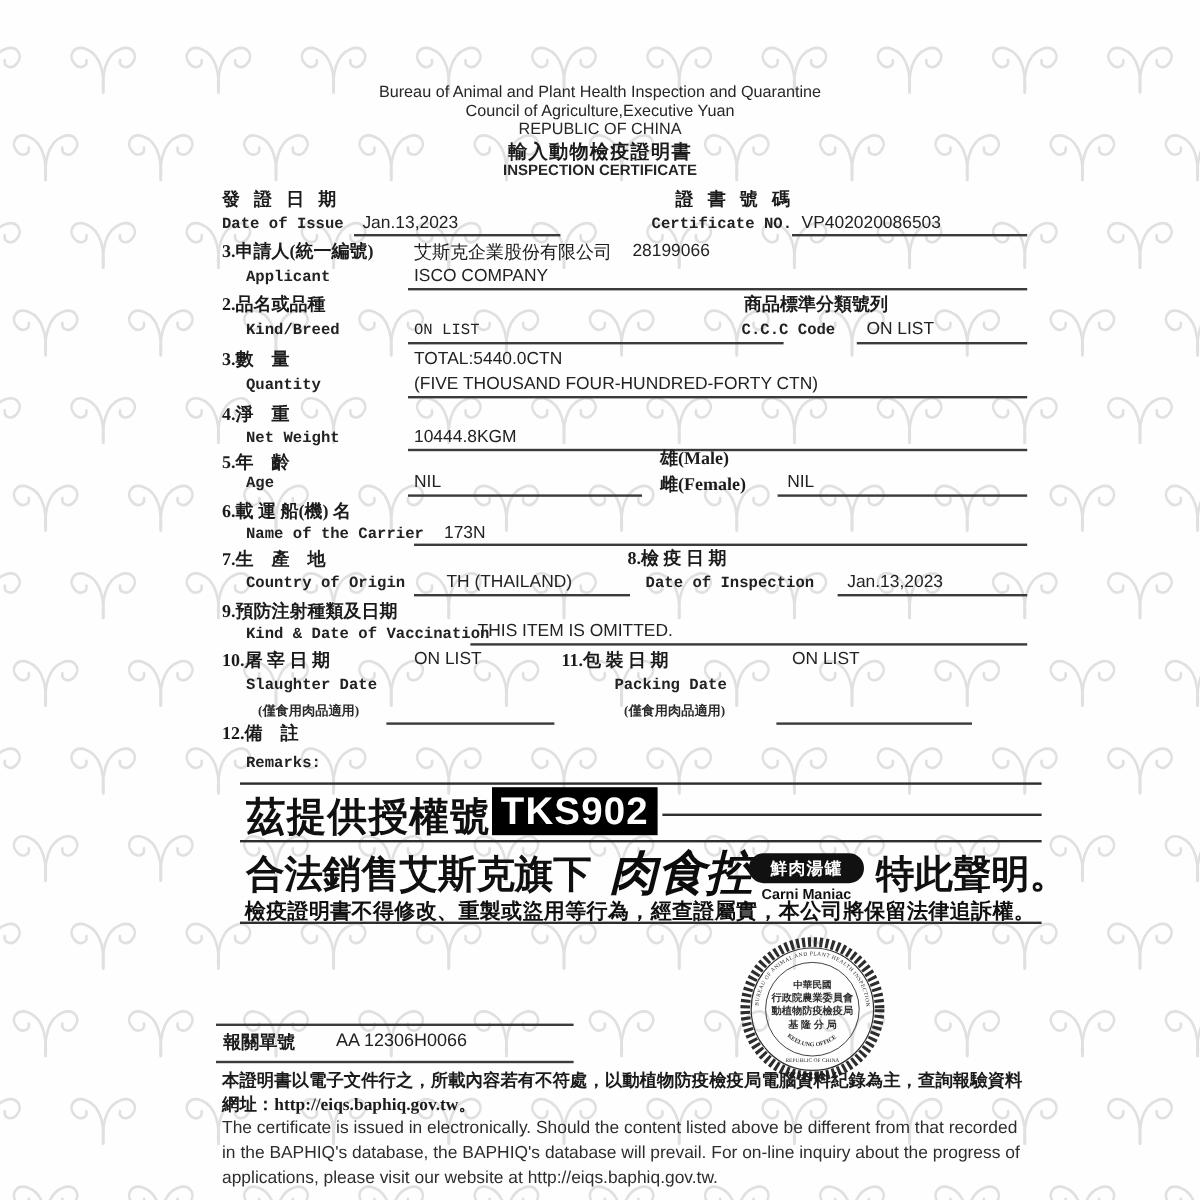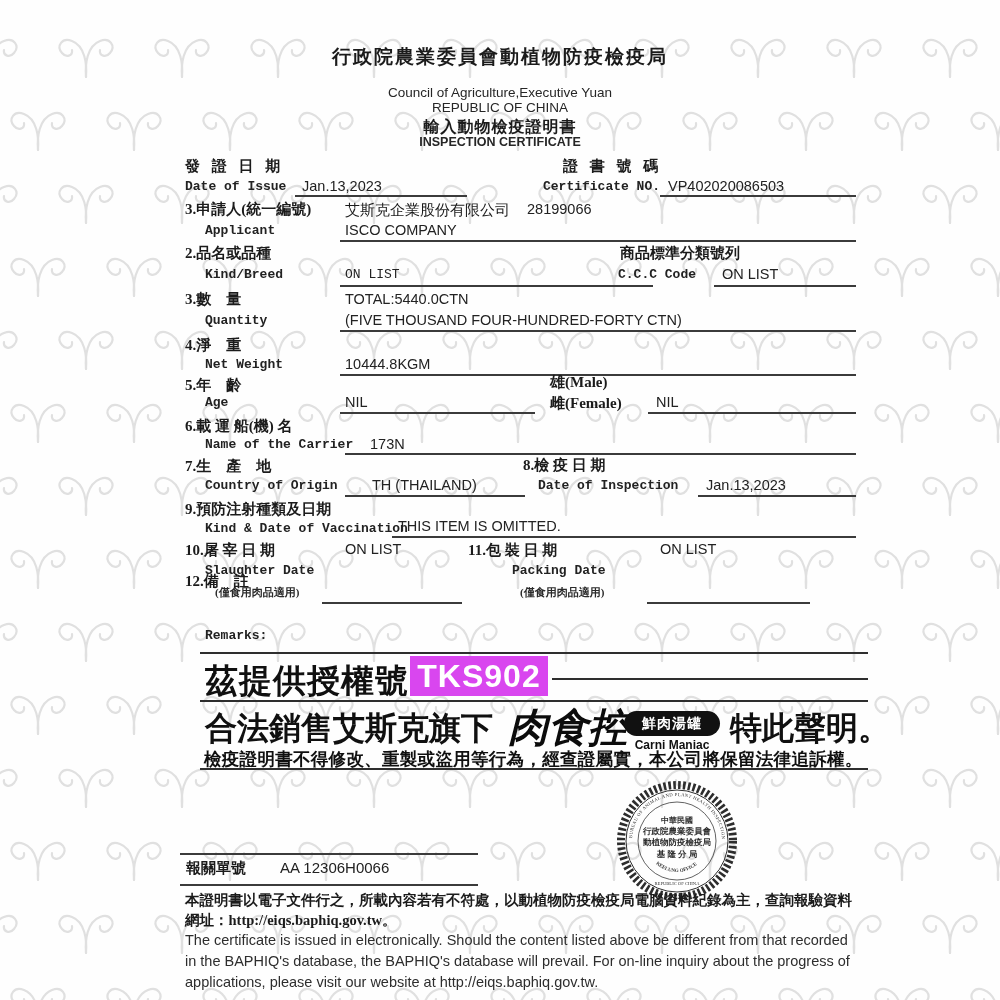--- a/index.html
+++ b/index.html
@@ -7,21 +7,21 @@
   .abs{position:absolute;white-space:nowrap;}
   .zh{font-family:"Liberation Serif","DejaVu Serif",serif;font-weight:bold;color:#1b1b1b;font-size:15px;}
   .zh-sm{font-family:"Liberation Serif","DejaVu Serif",serif;font-weight:bold;color:#2a2a2a;font-size:11px;}
   .mono{font-family:"Liberation Mono","DejaVu Sans Mono",monospace;font-weight:bold;color:#222;font-size:13px;}
   .sans{font-family:"Liberation Sans","DejaVu Sans",sans-serif;color:#222;font-size:14.5px;}
   .ctr{left:0;right:0;text-align:center;}
   .ln{position:absolute;background:#3b3b3b;height:1.5px;}
   .ln2{position:absolute;background:#2e2e2e;height:2px;}
   .big{font-family:"Liberation Sans","DejaVu Sans",sans-serif;font-weight:bold;color:#101010;}
   .wm{position:absolute;left:0;top:0;width:1000px;height:1000px;}
-  .tksbox{position:absolute;background:#d946ef;color:#fff;display:flex;align-items:center;justify-content:center;
+  .tksbox{position:absolute;background:#000000;color:#fff;display:flex;align-items:center;justify-content:center;
           font-family:"Liberation Sans",sans-serif;font-weight:bold;}
   .badge{position:absolute;background:#111;color:#fff;border-radius:13px;display:flex;align-items:center;justify-content:center;
          font-family:"Liberation Sans",sans-serif;font-weight:bold;}
   .brand{font-family:"Liberation Serif","DejaVu Serif",serif;font-weight:bold;font-style:italic;color:#0c0c0c;}
   .seal text{font-family:"Liberation Serif",serif;fill:#2f2f2f;}
 </style>
 </head>
 <body>
 
 <div class="page">
@@ -198,21 +198,21 @@
         <use href="#wm-motif" transform="translate(488,979)"></use>
         <use href="#wm-motif" transform="translate(584,979)"></use>
         <use href="#wm-motif" transform="translate(680,979)"></use>
         <use href="#wm-motif" transform="translate(776,979)"></use>
         <use href="#wm-motif" transform="translate(872,979)"></use>
         <use href="#wm-motif" transform="translate(968,979)"></use>
         <use href="#wm-motif" transform="translate(1064,979)"></use>
       </g>
   </svg>
 
-  <div class="abs zh ctr" style="top:44px;font-size:19px;letter-spacing:2px;">行政院農業委員會動植物防疫檢疫局</div>
+  <div class="abs sans ctr" style="top:69px;font-size:13.5px;color:#262626;">Bureau of Animal and Plant Health Inspection and Quarantine</div>
   <div class="abs sans ctr" style="top:85px;font-size:13.5px;color:#262626;">Council of Agriculture,Executive Yuan</div>
   <div class="abs sans ctr" style="top:100px;font-size:13.5px;color:#262626;">REPUBLIC OF CHINA</div>
   <div class="abs zh ctr" style="top:117px;font-size:16px;letter-spacing:1px;">輸入動物檢疫證明書</div>
   <div class="abs sans ctr" style="top:135px;font-size:12.5px;font-weight:bold;color:#262626;">INSPECTION CERTIFICATE</div>
 
   <div class="abs zh" style="left:185px;top:157px;letter-spacing:4px;">發 證 日 期</div>
   <div class="abs mono" style="left:185px;top:179px;">Date of Issue</div>
   <div class="abs sans" style="left:302px;top:178px;">Jan.13,2023</div>
   <div class="ln" style="left:295px;top:195px;width:172px;"></div>
 
@@ -280,21 +280,21 @@
   <div class="abs sans" style="left:345px;top:541px;">ON LIST</div>
   <div class="abs zh" style="left:468px;top:541px;">11.包 裝 日 期</div>
   <div class="abs sans" style="left:660px;top:541px;">ON LIST</div>
   <div class="abs mono" style="left:205px;top:563px;">Slaughter Date</div>
   <div class="abs mono" style="left:497px;top:563px;padding-left:15px;">Packing Date</div>
   <div class="abs zh-sm" style="left:215px;top:585px;">(僅食用肉品適用)</div>
   <div class="abs zh-sm" style="left:520px;top:585px;">(僅食用肉品適用)</div>
   <div class="ln" style="left:322px;top:602px;width:140px;"></div>
   <div class="ln" style="left:647px;top:602px;width:163px;"></div>
 
-  <div class="abs zh" style="left:185px;top:572px;">12.備　註</div>
+  <div class="abs zh" style="left:185px;top:602px;">12.備　註</div>
   <div class="abs mono" style="left:205px;top:628px;">Remarks:</div>
 
   <div class="ln2" style="left:200px;top:652px;width:668px;"></div>
   <div class="abs big" style="left:205px;top:659px;font-size:33px;letter-spacing:1px;">茲提供授權號</div>
   <div class="tksbox" style="left:410px;top:656px;width:138px;height:40px;font-size:32px;letter-spacing:1px;">TKS902</div>
   <div class="ln2" style="left:552px;top:678px;width:316px;"></div>
   <div class="ln2" style="left:200px;top:700px;width:668px;"></div>
 
   <div class="abs big" style="left:205px;top:707px;font-size:32px;">合法銷售艾斯克旗下</div>
   <div class="abs brand" style="left:508px;top:700px;font-size:40px;">肉食控</div>

